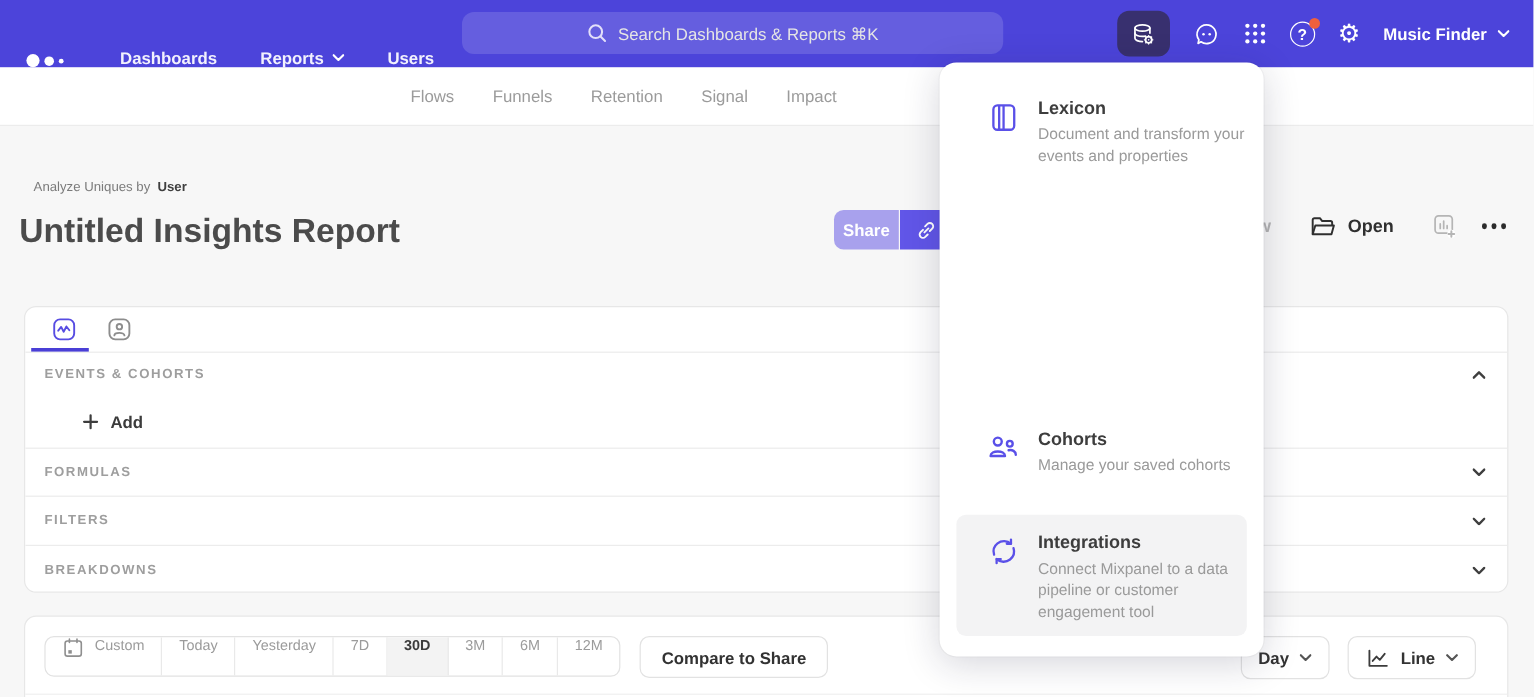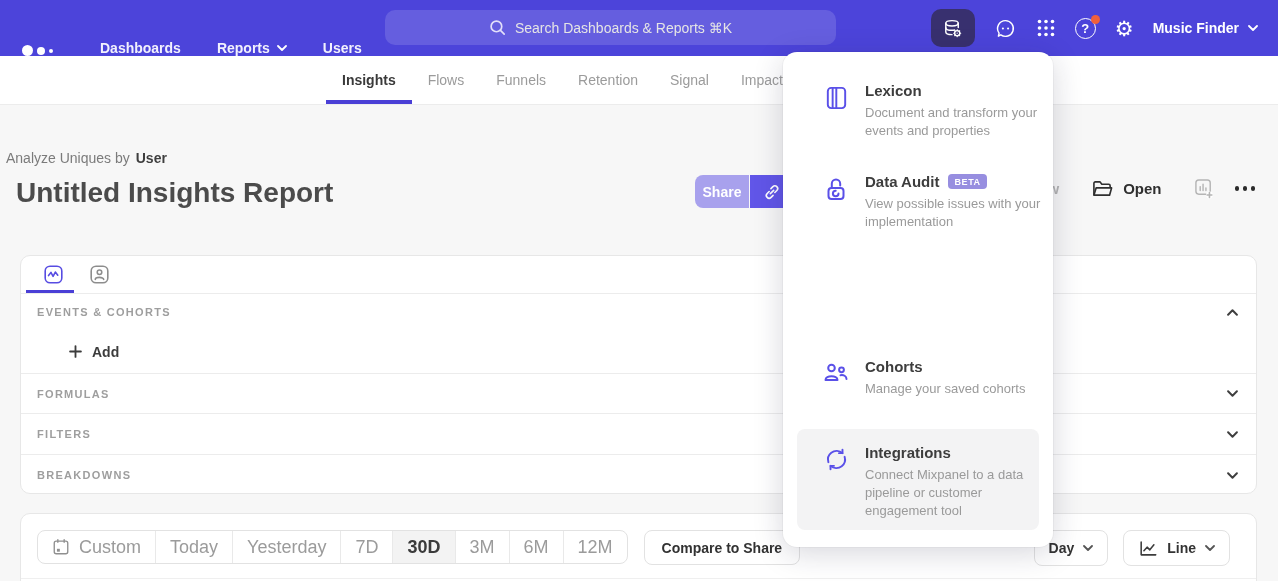--- a/index.html
+++ b/index.html
@@ -39,21 +39,21 @@
   .tabbar { position:absolute; top:56px; left:0; width:1278px; height:49px;
     background:#fff; border-bottom:1px solid #ececec; display:flex;
     padding-left:326px; }
   .main-tab { padding:0 16px; display:flex; align-items:center; font-size:14px;
     color:#9b9b9b; position:relative; cursor:pointer; white-space:nowrap; }
   .main-tab.active { color:#3a3a3a; font-weight:700; }
   .main-tab.active::after { content:""; position:absolute; left:0; right:0;
     bottom:0; height:4px; background:#4a3fd6; }
 
   
-  .sub-line { position:absolute; left:6px; top:150px; font-size:14px; color:#7b7b7b; }
+  .sub-line { position:absolute; left:28px; top:150px; font-size:11px; color:#7b7b7b; }
   .sub-line b { color:#3f3f3f; font-weight:700; margin-left:6px; }
   .page-title { position:absolute; left:16px; top:177px; font-size:28px;
     font-weight:700; color:#4b4b4b; }
   .share-group { position:absolute; left:695px; top:175px; display:flex; }
   .share-btn { width:54px; height:33px; background:#a8a1ed; color:#fff;
     font-size:14px; font-weight:700; border:none; border-radius:8px 0 0 8px;
     cursor:pointer; }
   .share-link-btn { width:43px; height:33px; background:#6156e8; border:none;
     border-radius:0 8px 8px 0; margin-left:1px; display:flex; align-items:center;
     justify-content:center; cursor:pointer; }
@@ -87,22 +87,22 @@
     border-bottom:1px solid #ececec; cursor:pointer; }
   .sec-row.last { border-bottom:none; }
 
   
   .toolbar-card { left:20px; top:513px; width:1237px; height:110px;
     padding:16px 26px 0 16px; display:flex; align-items:flex-start; }
   .toolbar-divider { position:absolute; left:0; top:64px; width:100%; height:1px;
     background:#efefef; }
   .range-group { display:flex; height:34px; border:1px solid #e2e2e2;
     border-radius:8px; overflow:hidden; background:#fff; }
-  .range-seg { display:flex; align-items:center; gap:9px; padding:0 14px;
-    font-size:18px; color:#9b9b9b; border-right:1px solid #e9e9e9; cursor:pointer;
+  .range-seg { display:flex; gap:9px; padding:0 14px;
+    font-size:12px; color:#9b9b9b; border-right:1px solid #e9e9e9; cursor:pointer;
     white-space:nowrap; }
   .range-seg:last-child { border-right:none; }
   .range-seg.active { background:#f3f3f3; color:#3b3b3b; font-weight:700; }
   .compare-btn { margin-left:16px; height:35px; padding:0 17px; border:1px solid #e2e2e2;
     border-radius:8px; background:#fff; font-size:14px; font-weight:700; color:#323232;
     cursor:pointer; font-family:inherit; }
   .right-controls { margin-left:auto; display:flex; align-items:center; gap:15px; }
   .ctl-btn { height:36px; padding:0 14px; border:1px solid #e2e2e2; border-radius:8px;
     background:#fff; display:flex; align-items:center; gap:9px; font-size:14px;
     font-weight:700; color:#333; cursor:pointer; font-family:inherit; }
@@ -193,21 +193,20 @@
     <div class="project-switch">
       <span>Music Finder</span>
       <svg width="10" height="6" viewBox="0 0 10 6">
           <polyline points="1,1 5,5 9,1" fill="none" stroke="#fff" stroke-width="1.8" stroke-linecap="round" stroke-linejoin="round"></polyline>
         </svg>
     </div>
   </div>
 </header>
 
 <div class="tabbar">
-  <span class="main-tab active">Insights</span>
   <span class="main-tab">Flows</span>
   <span class="main-tab">Funnels</span>
   <span class="main-tab">Retention</span>
   <span class="main-tab">Signal</span>
   <span class="main-tab">Impact</span>
 </div>
 
 <div class="sub-line">
   <span>Analyze Uniques by</span><b>User</b>
 </div>
@@ -366,36 +365,20 @@
       </svg>
     </span>
     <span class="app-text">
       <span class="app-title">
           <span>Lexicon</span>
         </span>
       <span class="app-desc">Document and transform your events and properties</span>
     </span>
   </div>
 
-  <div class="app-item" style="top:121px">
-    <span class="app-icon">
-      <svg width="26" height="28" viewBox="0 0 26 28" fill="none" stroke="#5a50e8" stroke-width="2" stroke-linecap="round">
-        <path d="M8.8 13V8.8a4.2 4.2 0 0 1 8.4 0v1.6"></path>
-        <rect x="5.5" y="13" width="15" height="11" rx="3"></rect>
-        <path d="M15.5 18.5a2.8 2.8 0 1 1-2.8-2.8"></path>
-      </svg>
-    </span>
-    <span class="app-text">
-      <span class="app-title">
-        <span>Data Audit</span>
-        <span class="beta-badge">BETA</span>
-      </span>
-      <span class="app-desc">View possible issues with your implementation</span>
-    </span>
-  </div>
 
 
   <div class="app-item highlight" style="top:377px; height:101px">
     <span class="app-icon">
       <svg width="27" height="27" viewBox="0 0 28 28" fill="none" stroke="#5a50e8" stroke-width="2" stroke-linecap="round" stroke-linejoin="round">
         <path d="M5.6 16.8a9 9 0 0 1 3-9.8 9 9 0 0 1 11.6.4"></path>
         <path d="M22.4 11.2a9 9 0 0 1-3 9.8 9 9 0 0 1-11.6-.4"></path>
         <path d="M16.6 7.4h3.6V3.8"></path>
         <path d="M11.4 20.6H7.8v3.6"></path>
       </svg>

